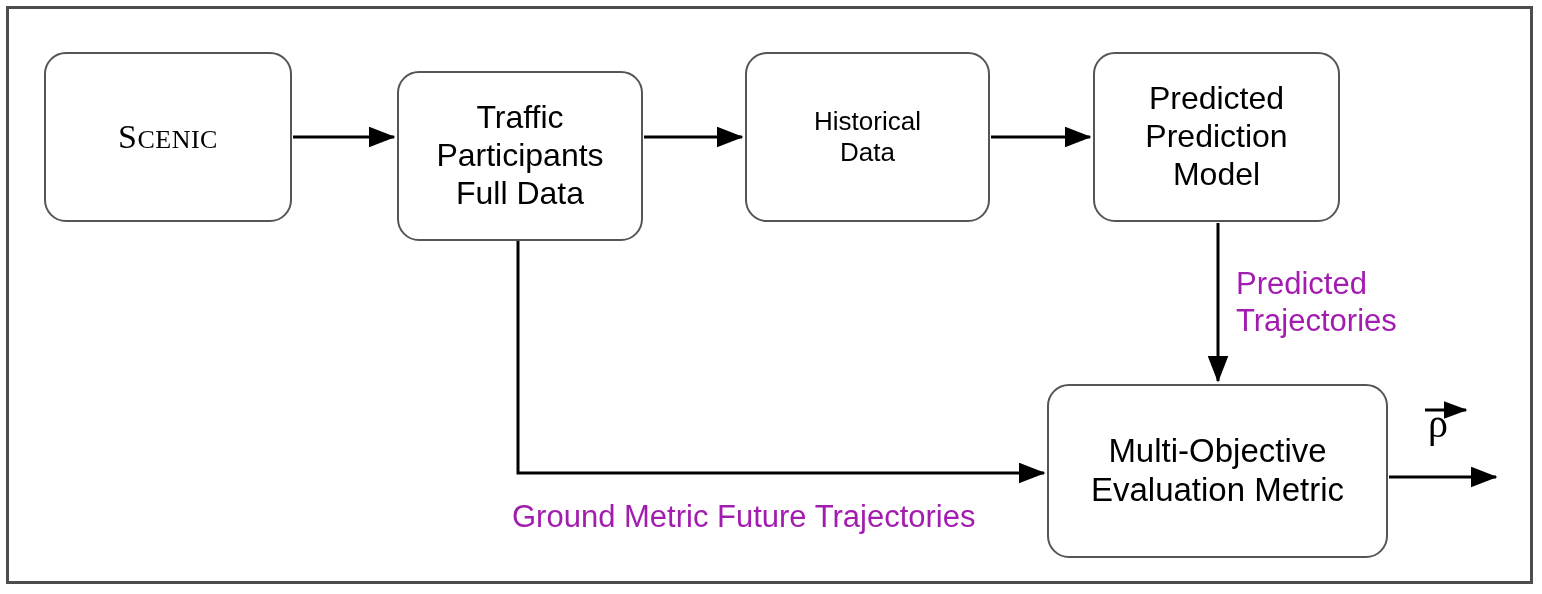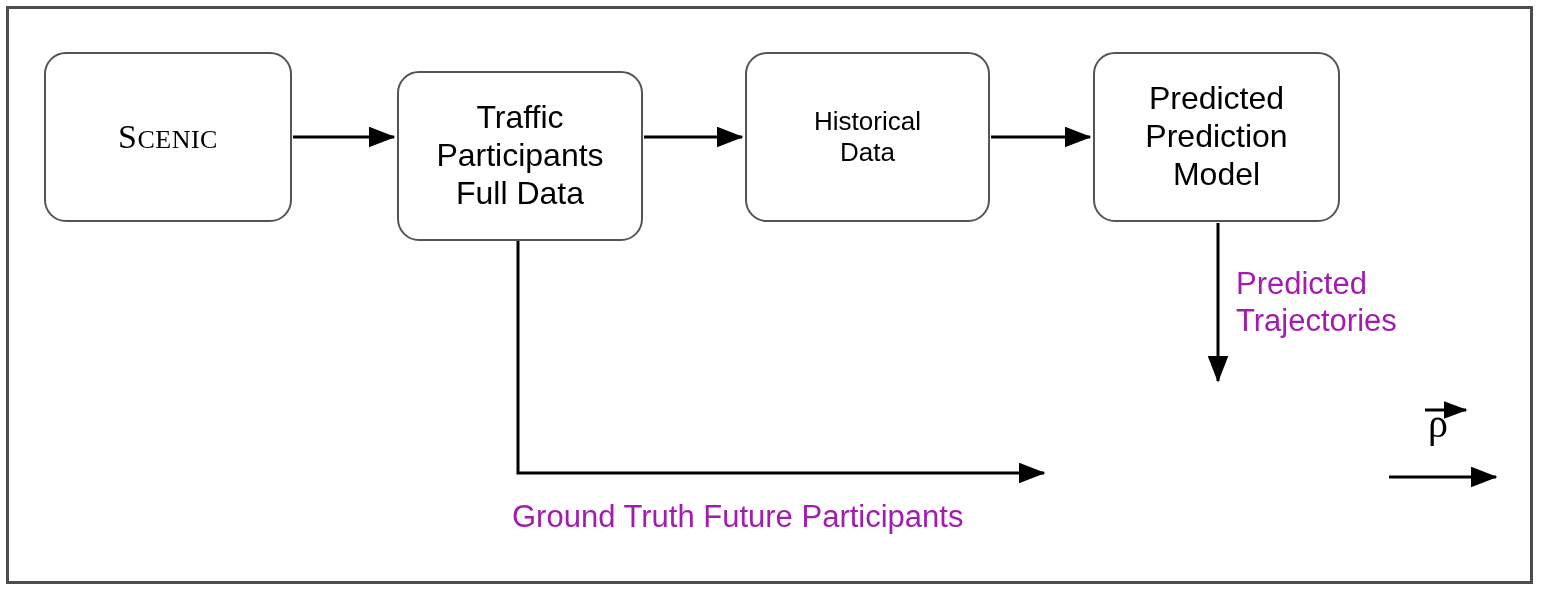--- a/index.html
+++ b/index.html
@@ -158,22 +158,26 @@
     <span class="node-label">Historical
 Data</span>
   </div>
 
   <div class="node-box" id="box-model">
     <span class="node-label">Predicted
 Prediction
 Model</span>
   </div>
 
+  <div class="node-box" id="box-metric">
+    <span class="node-label">Multi-Objective
+Evaluation Metric</span>
+  </div>
 
   <div class="edge-label" id="label-predicted">Predicted
 Trajectories</div>
 
-  <div class="edge-label" id="label-ground">Ground Truth Future Participants</div>
+  <div class="edge-label" id="label-ground">Ground Metric Future Trajectories</div>
 
   <div id="rho-symbol">ρ</div>
 
 
 </div>
 
 </body></html>

